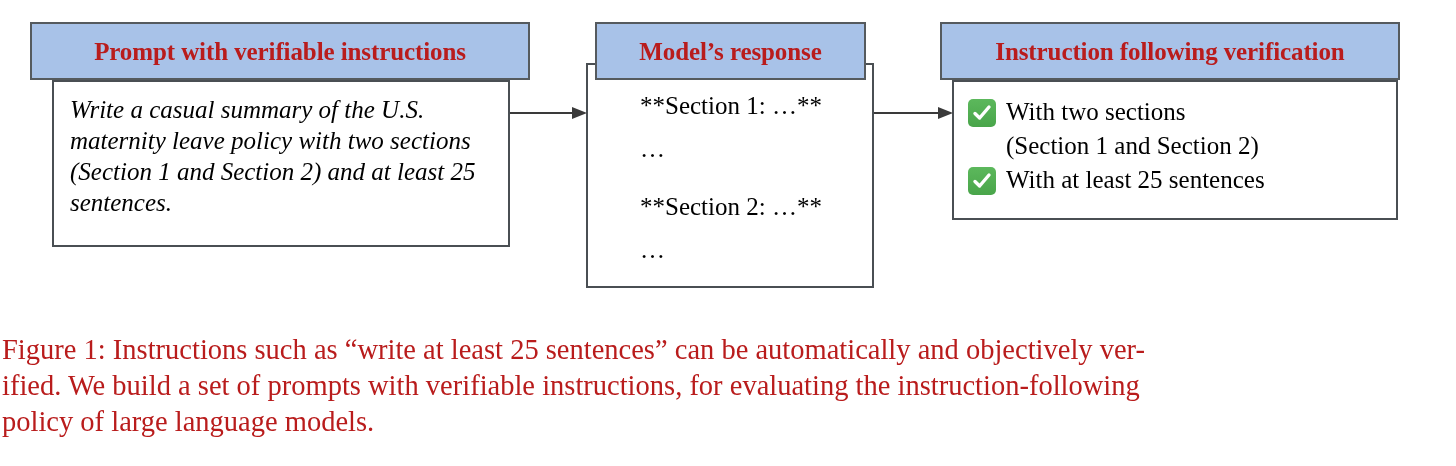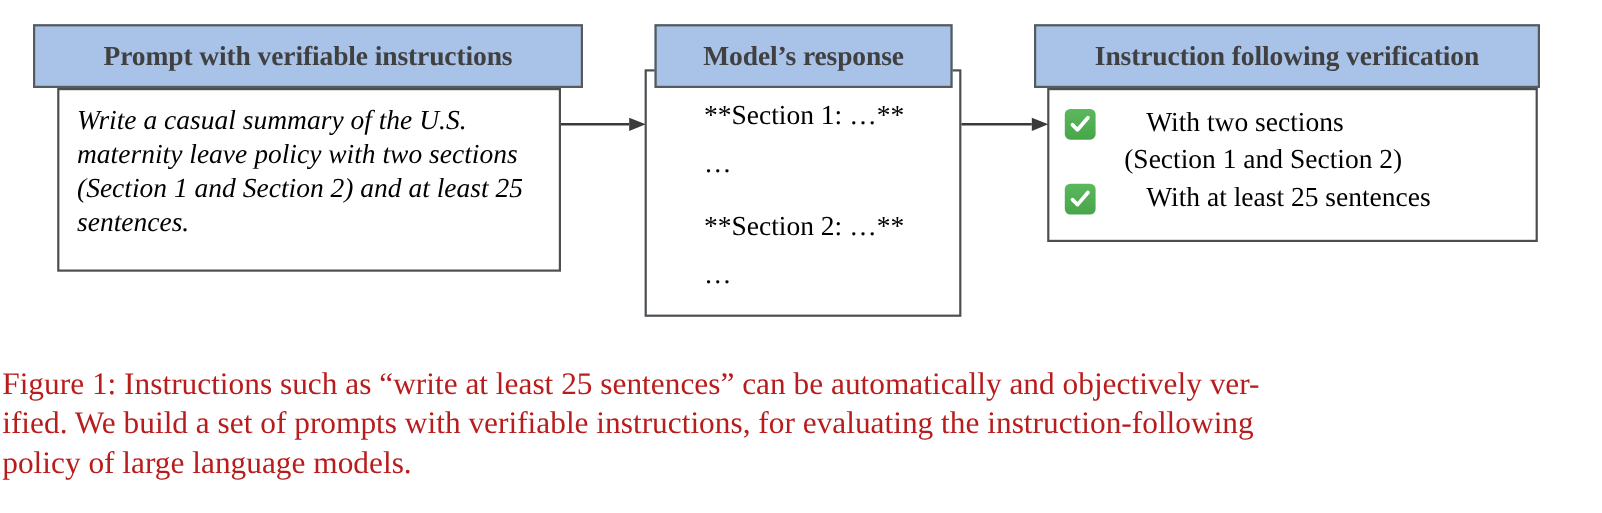--- a/index.html
+++ b/index.html
@@ -35,21 +35,21 @@
     align-items: center;
     justify-content: center;
     z-index: 3;
   }
   .box-header-title {
     font-weight: bold;
     font-size: 25px;
     line-height: 1;
     letter-spacing: -0.1px;
     white-space: nowrap;
-    color: #404040;
+    color: #b91c1c;
   }
 
   .box-body {
     position: absolute;
     background: #ffffff;
     border: 2px solid #4a4f53;
     box-sizing: border-box;
     z-index: 1;
   }
 
@@ -113,23 +113,22 @@
     border-radius: 5px;
     background: linear-gradient(180deg, #5cb85c 0%, #49a54a 100%);
     position: relative;
     margin-top: 4px;
   }
   .verify-check svg { position: absolute; left: 4px; top: 4px; }
   .verify-text {
     font-size: 25px;
     line-height: 34px;
     white-space: nowrap;
-    margin-left: 36px;
-  }
-  .verify-text.indent { margin-left: 54px; }
+  }
+  .verify-text.indent { margin-left: 38px; }
 
   
   .arrow { position: absolute; z-index: 2; }
 
   
   .caption {
     position: absolute;
     left: 2px;
     top: 332px;
     width: 1452px;

